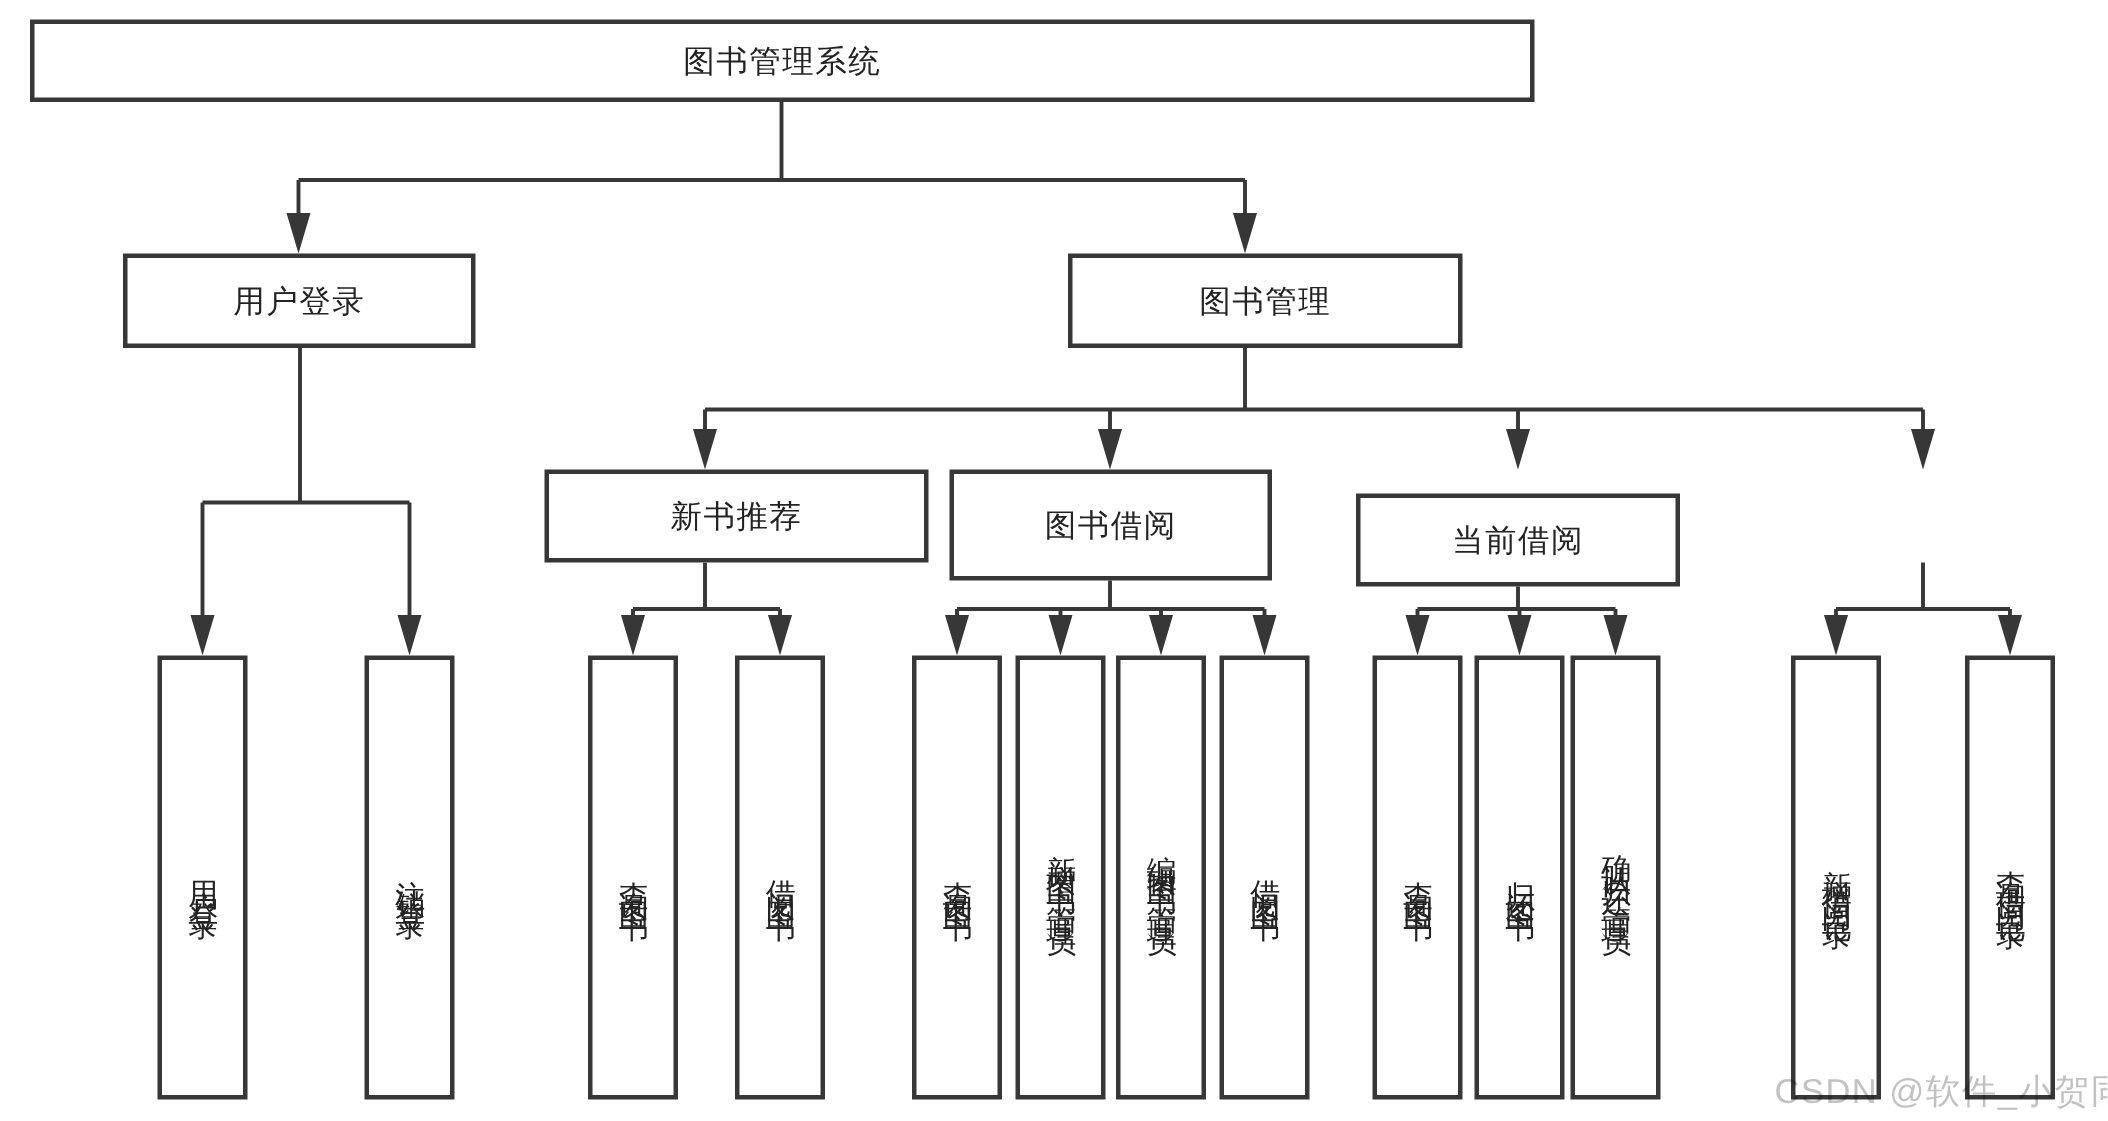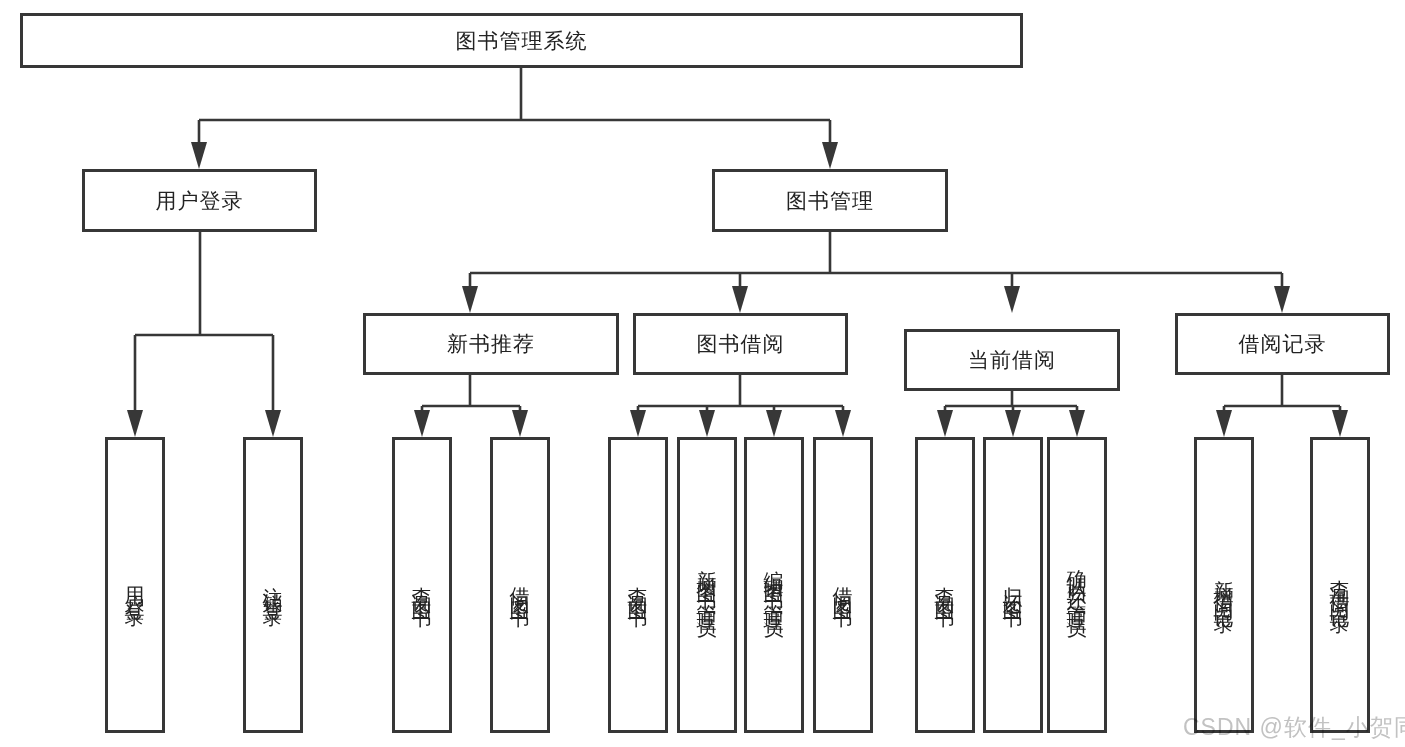--- a/index.html
+++ b/index.html
@@ -107,26 +107,25 @@
       <polygon points="1005,410 1021,410 1013,437"></polygon>
       <polygon points="1069,410 1085,410 1077,437"></polygon>
       <polygon points="1216,410 1232,410 1224,437"></polygon>
       <polygon points="1332,410 1348,410 1340,437"></polygon>
     </g>
   </svg>
 
   <div class="box" style="left:20px; top:13px; width:1003px; height:55px;">图书管理系统</div>
 
   <div class="box" style="left:82px; top:169px; width:235px; height:63px;">用户登录</div>
-  <div class="box" style="left:712px; top:169px; width:236px; height:63px;">图书管理</div>
+  <div class="box" style="left:712px; top:169px; width:263px; height:63px;">图书管理</div>
 
   <div class="box" style="left:363px; top:313px; width:256px; height:62px;">新书推荐</div>
-  <div class="box" style="left:633px; top:313px; width:215px; height:62px;">图书借阅</div>
+  <div class="box" style="left:633px; top:313px; width:215px; height:74px;">图书借阅</div>
   <div class="box" style="left:904px; top:313px; width:216px; height:62px;margin-top:16px;">当前借阅</div>
-  <div class="box" style="left:1175px; top:313px; width:215px; height:62px;">借阅记录</div>
 
   <div class="vbox" style="left:105px;">
     <span class="vtext">用户登录</span>
   </div>
   <div class="vbox" style="left:243px;">
     <span class="vtext">注销登录</span>
   </div>
 
   <div class="vbox" style="left:392px;">
     <span class="vtext">查询图书</span>

